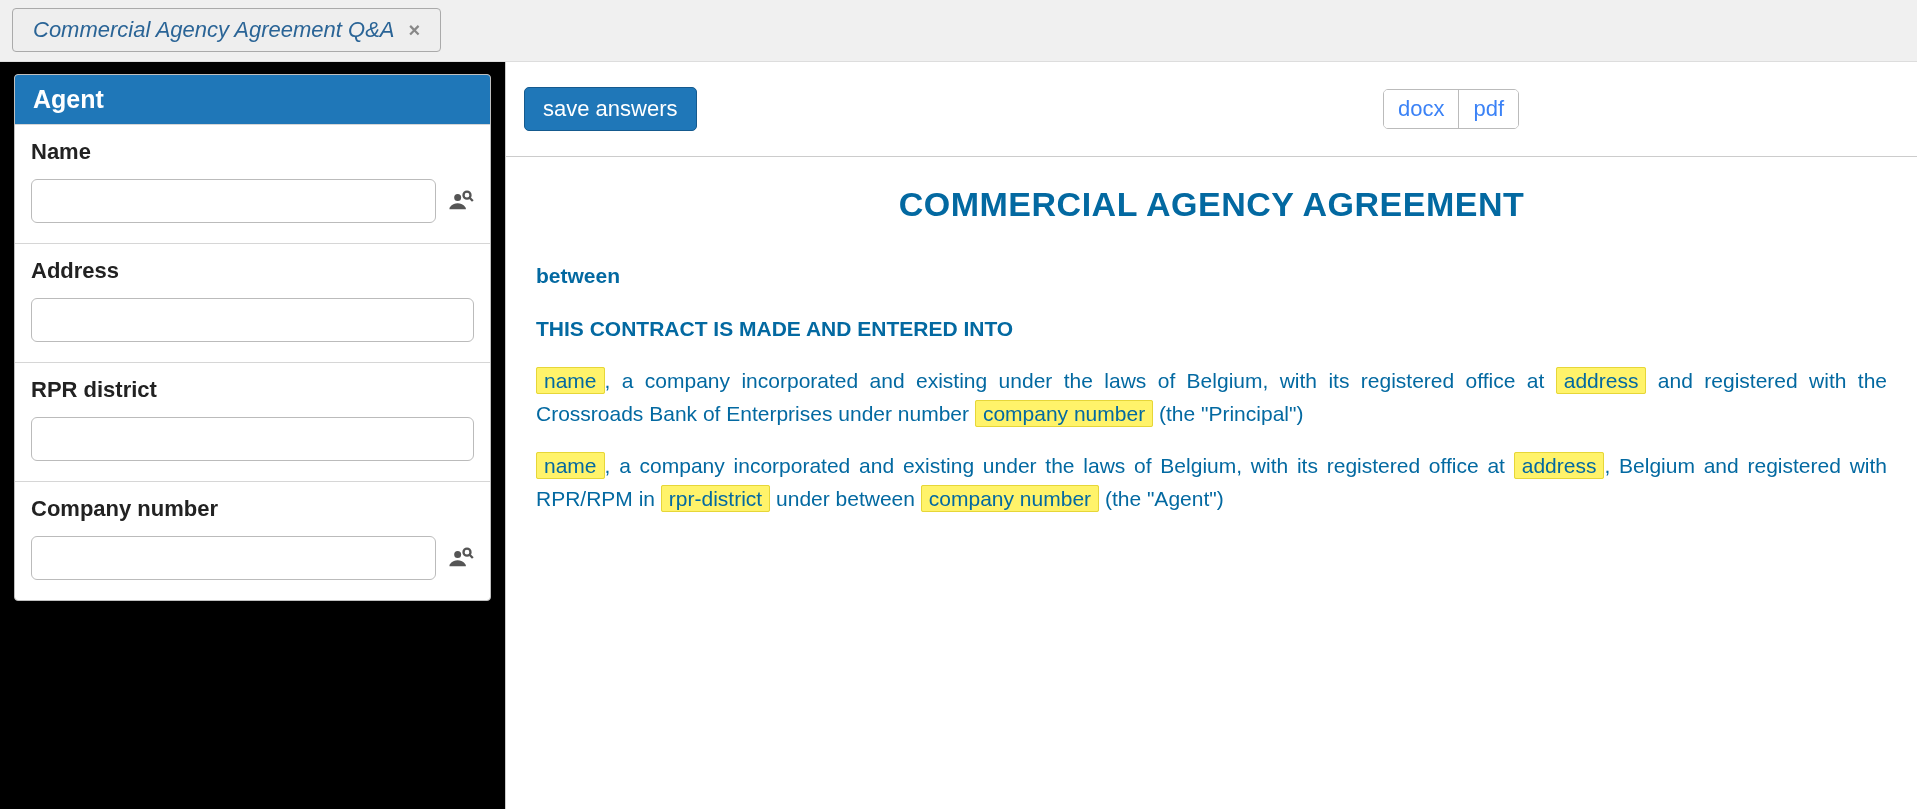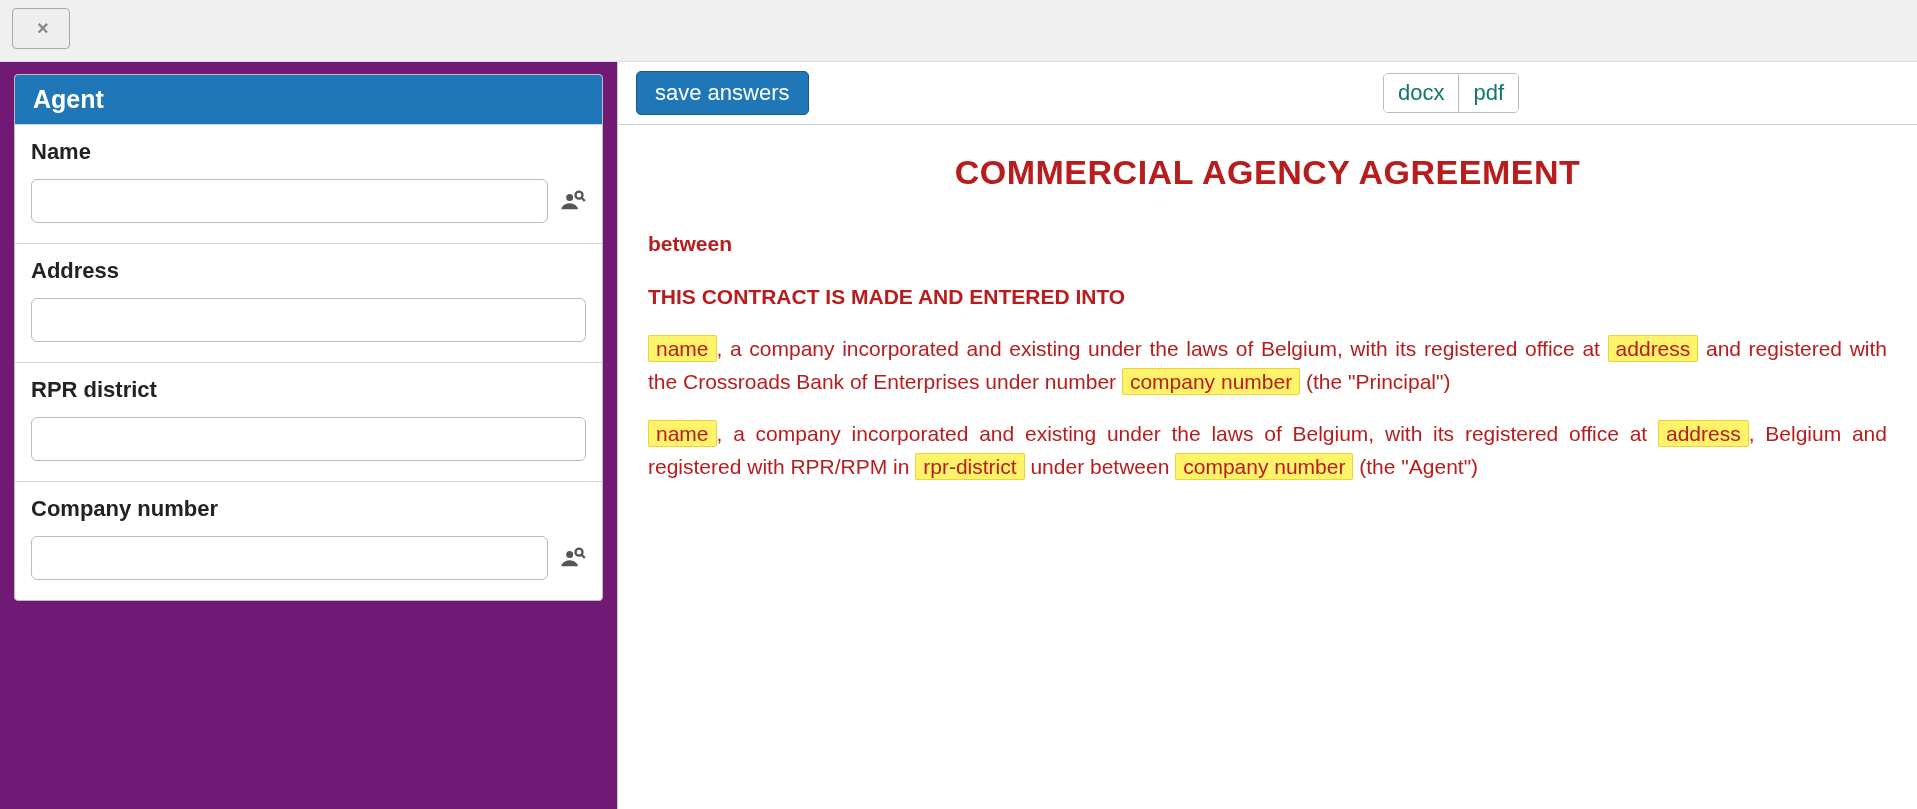--- a/index.html
+++ b/index.html
@@ -35,22 +35,22 @@
     cursor: pointer;
     padding: 0 4px;
   }
 
   .main {
     display: flex;
     height: calc(100% - 62px);
   }
 
   .left {
-    width: 618px;
-    background: #701a75;
+    width: 506px;
+    background: #000000;
     padding: 12px 14px;
     overflow-y: auto;
     border-right: 1px solid #ccc;
   }
 
   .panel {
     background: #fff;
     border: 1px solid #bfbfbf;
     border-radius: 4px;
     overflow: hidden;
@@ -99,21 +99,21 @@
   .right {
     flex: 1;
     background: #fff;
     display: flex;
     flex-direction: column;
     overflow: hidden;
   }
   .toolbar {
     display: flex;
     align-items: center;
-    padding: 9px 18px;
+    padding: 25px 18px;
     border-bottom: 1px solid #ccc;
     gap: 20px;
   }
   .btn-primary {
     background: #1f77b8;
     color: #fff;
     border: 1px solid #155a8e;
     border-radius: 5px;
     font-size: 22px;
     padding: 8px 18px;
@@ -125,30 +125,30 @@
     border: 1px solid #bbb;
     border-radius: 5px;
     overflow: hidden;
     margin-right: 380px;
   }
   .btn-group button {
     background: #fff;
     border: none;
     padding: 6px 14px;
     font-size: 22px;
-    color: #0f766e;
+    color: #3b82f6;
     cursor: pointer;
   }
   .btn-group button + button { border-left: 1px solid #bbb; }
 
   .doc {
     padding: 28px 30px;
     overflow-y: auto;
     font-family: Arial, sans-serif;
-    color: #b91c1c;
+    color: #0369a1;
   }
   .doc h1 {
     text-align: center;
     font-size: 34px;
     font-weight: bold;
     letter-spacing: 0.5px;
     margin-bottom: 36px;
   }
   .doc p {
     font-size: 21px;
@@ -163,20 +163,21 @@
     padding: 1px 7px;
     border-radius: 2px;
     white-space: nowrap;
   }
 </style>
 </head>
 <body>
 
 <div class="tabbar">
   <div class="tab">
+    <span>Commercial Agency Agreement Q&amp;A</span>
     <span class="close">×</span>
   </div>
 </div>
 
 <div class="main">
 
   <div class="left">
     <div class="panel">
       <div class="panel-header">Agent</div>
 

